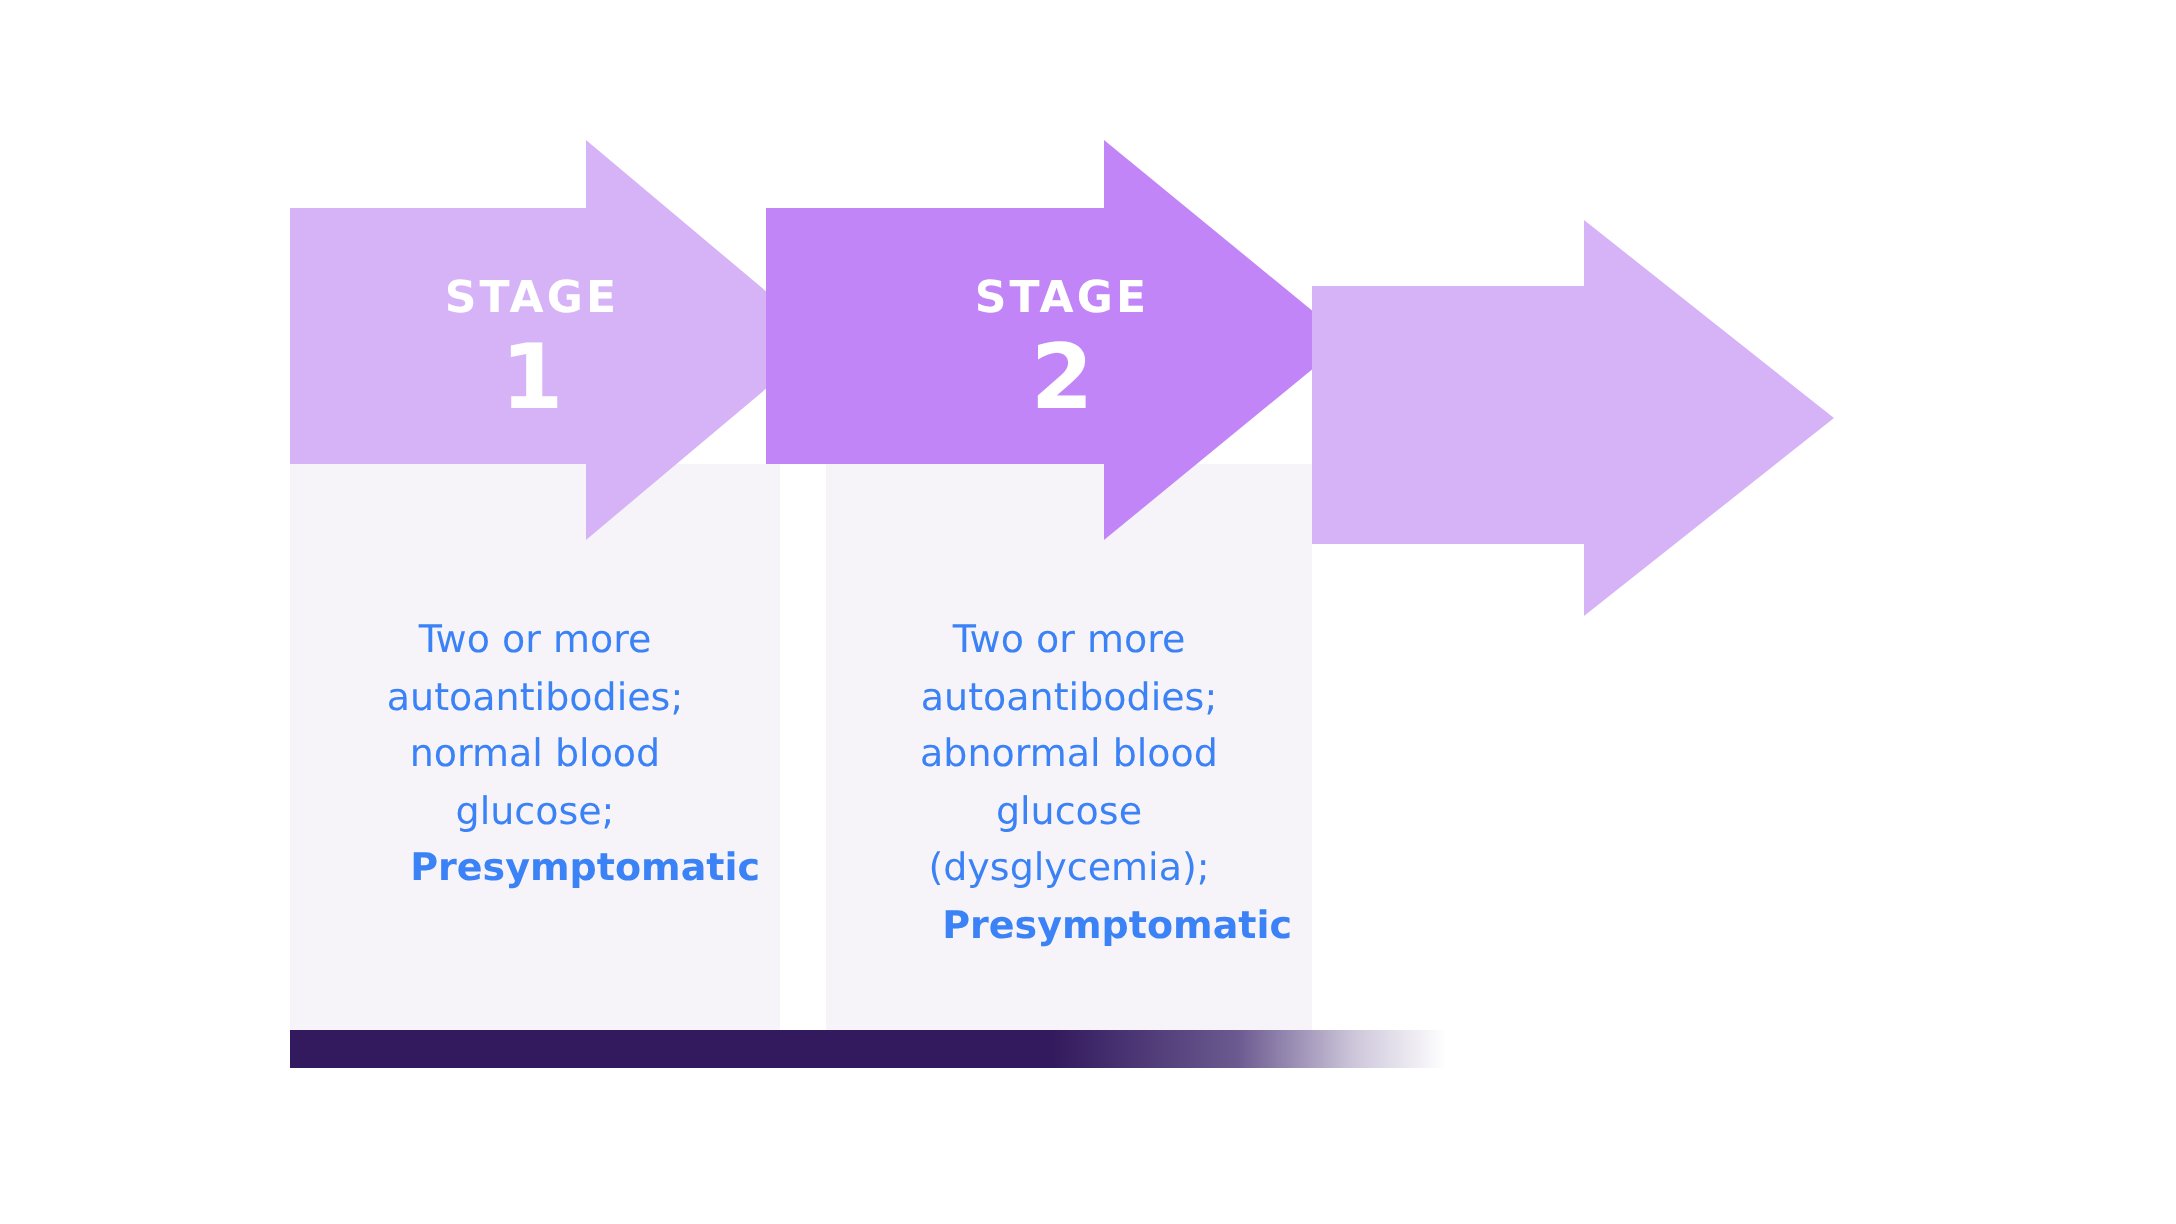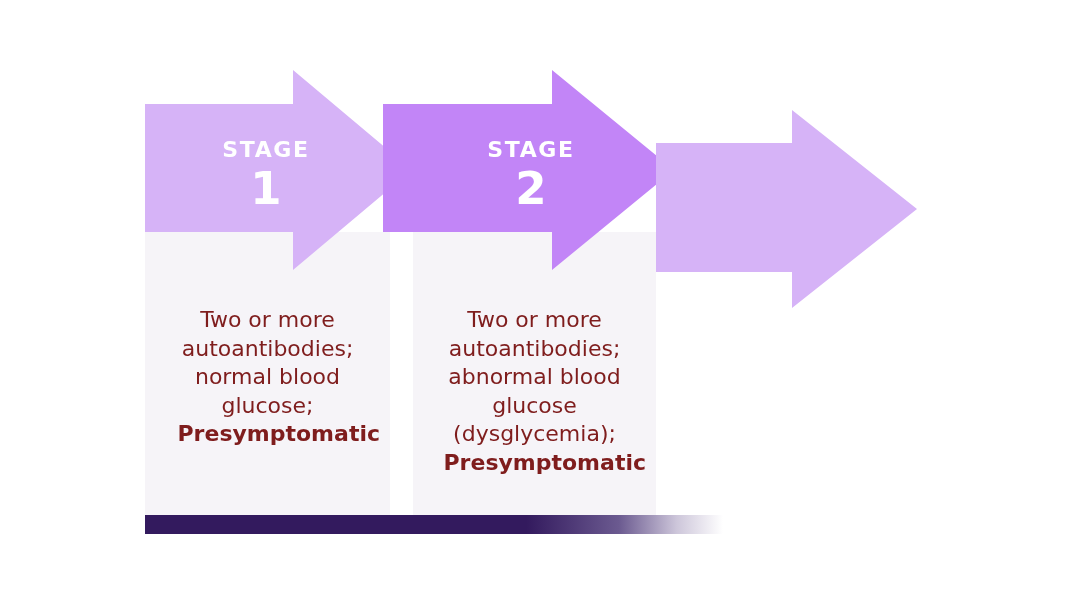--- a/index.html
+++ b/index.html
@@ -58,22 +58,22 @@
     font-size: 45px;
     font-weight: bold;
   }
   #label-1 { left: 196px; top: 139px; width: 140px; }
   #label-2 { left: 461px; top: 139px; width: 140px; }
 
   
   .panel-text {
     position: absolute;
     text-align: center;
-    color: #7f1d1d;
-    font-size: 22px;
+    color: #3b82f6;
+    font-size: 19px;
     line-height: 28.5px;
     font-weight: normal;
     white-space: pre-line;
   }
   #text-1 { left: 155px; top: 306px; width: 225px; }
   #text-2 { left: 423px; top: 306px; width: 223px; }
   .panel-text .emphasis {
     display: block;
     font-weight: bold;
     text-align: right;

